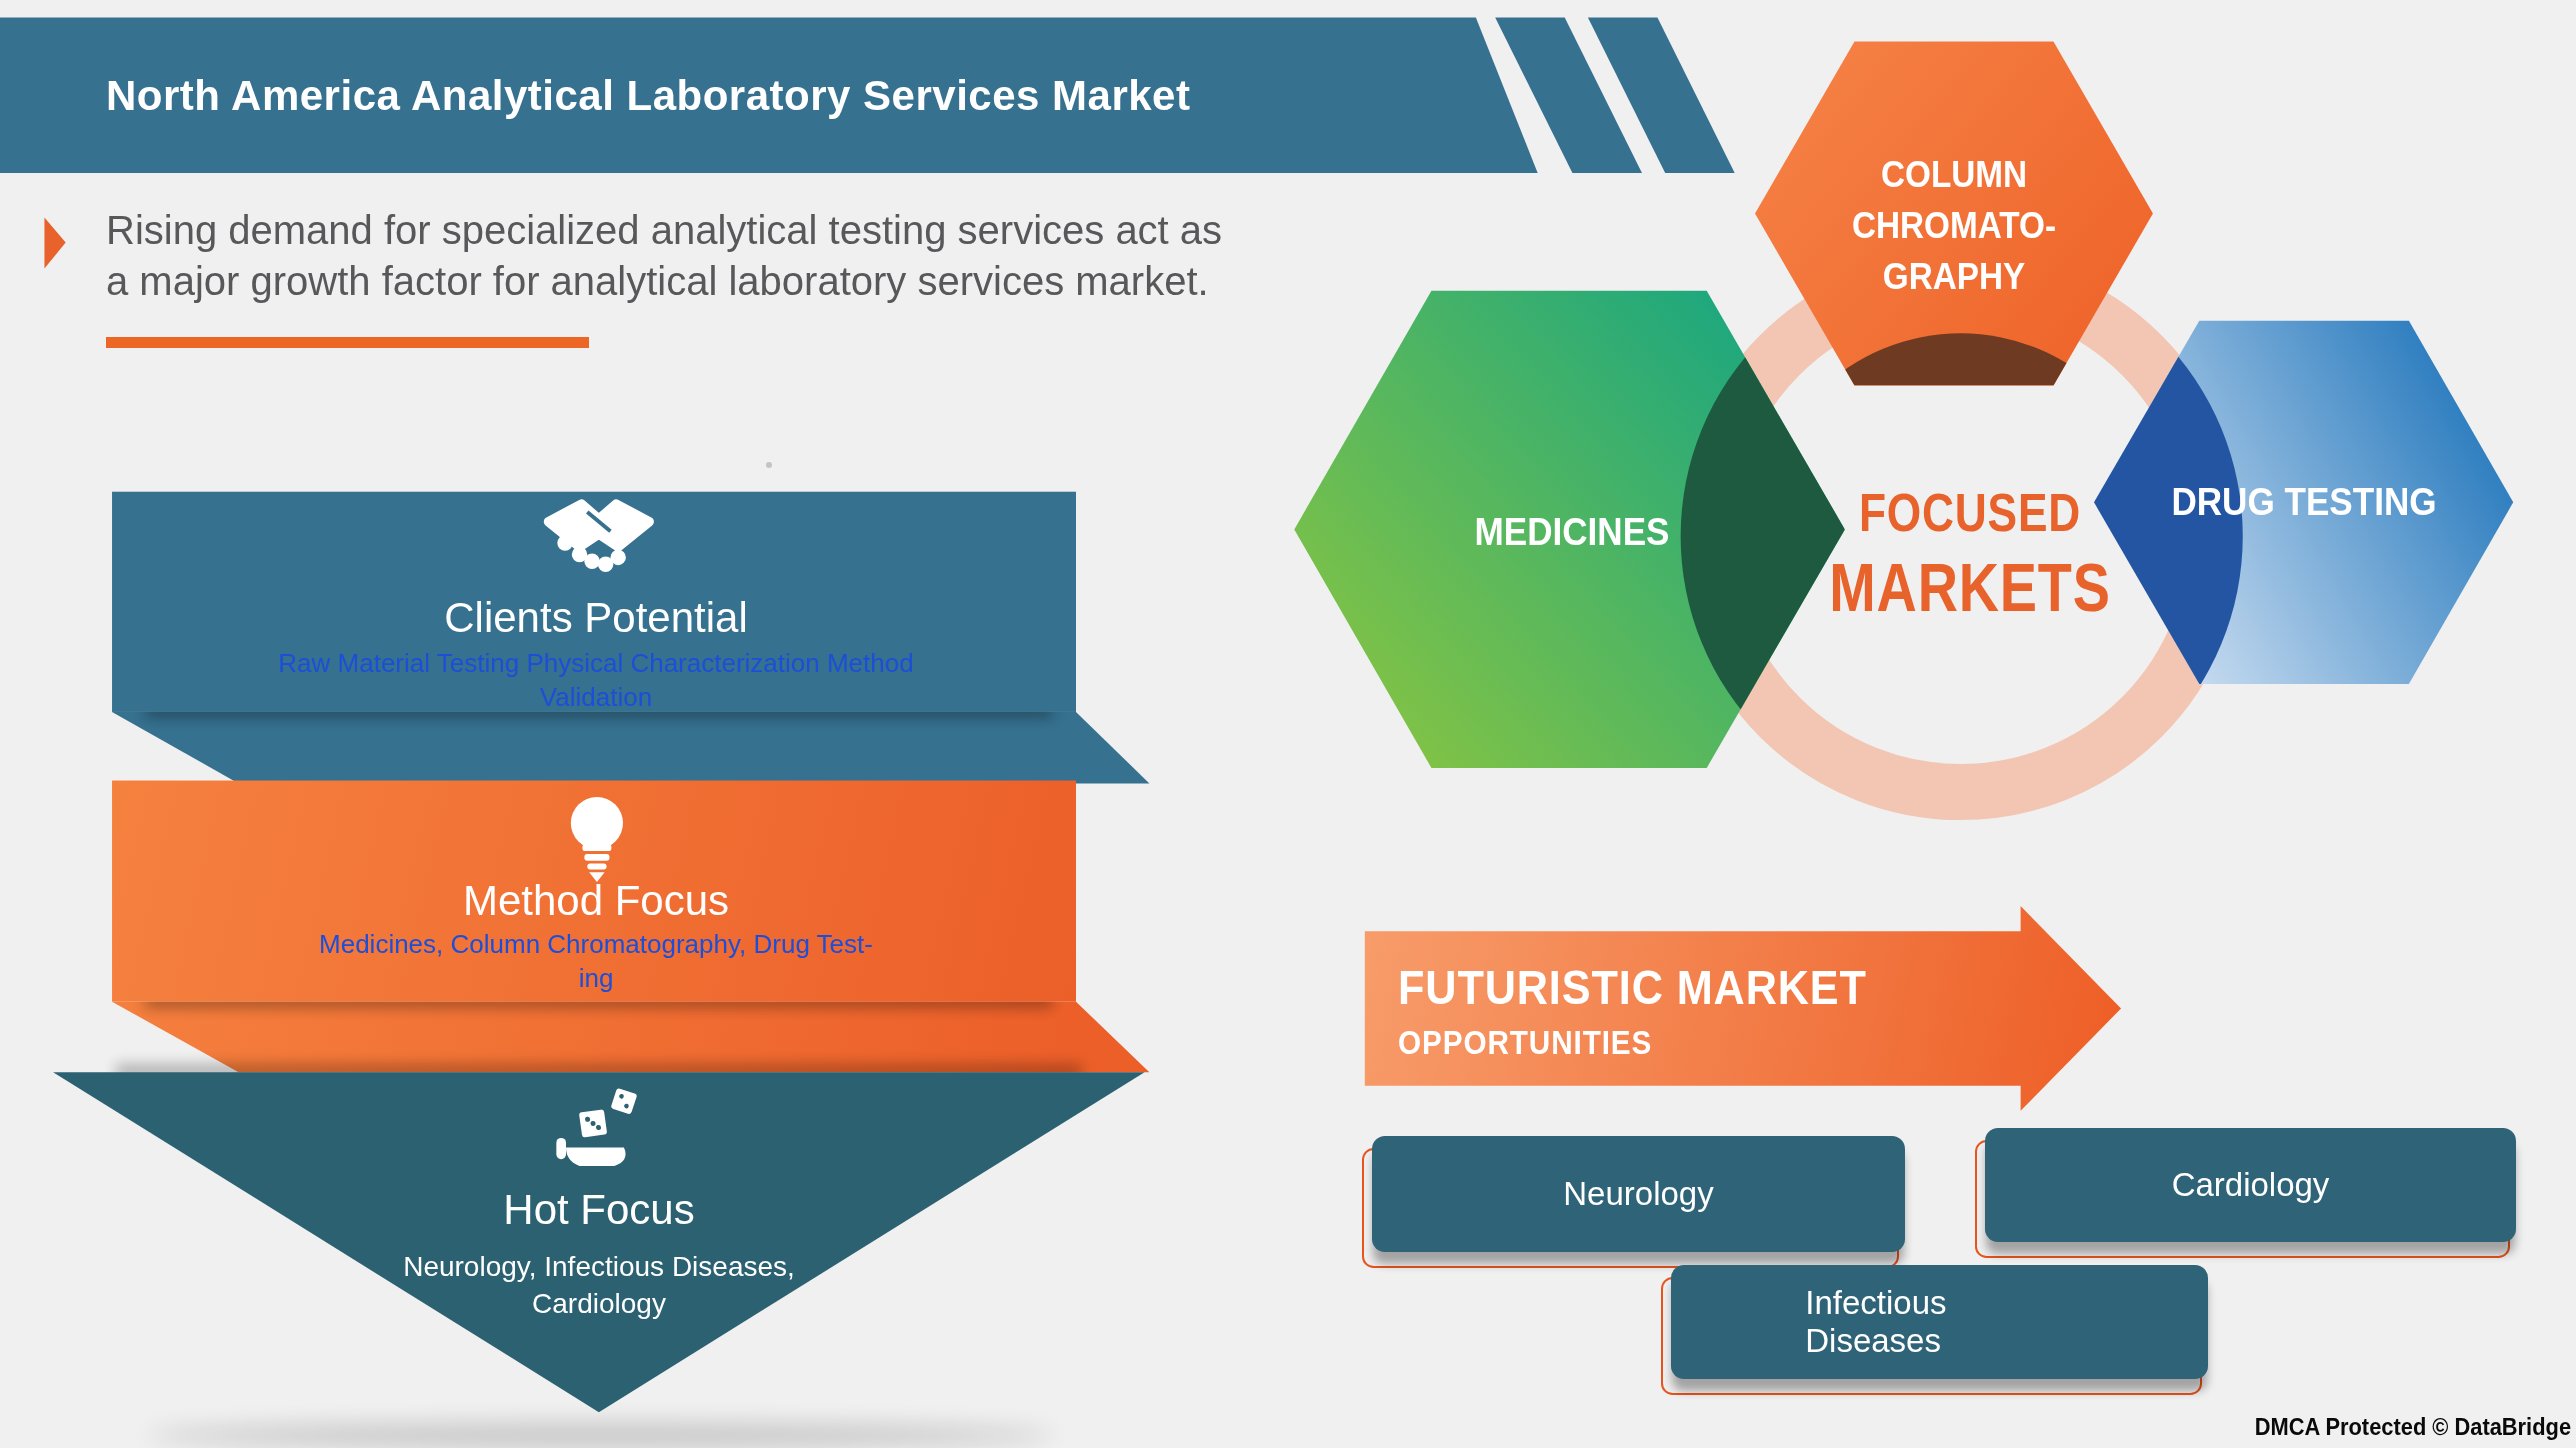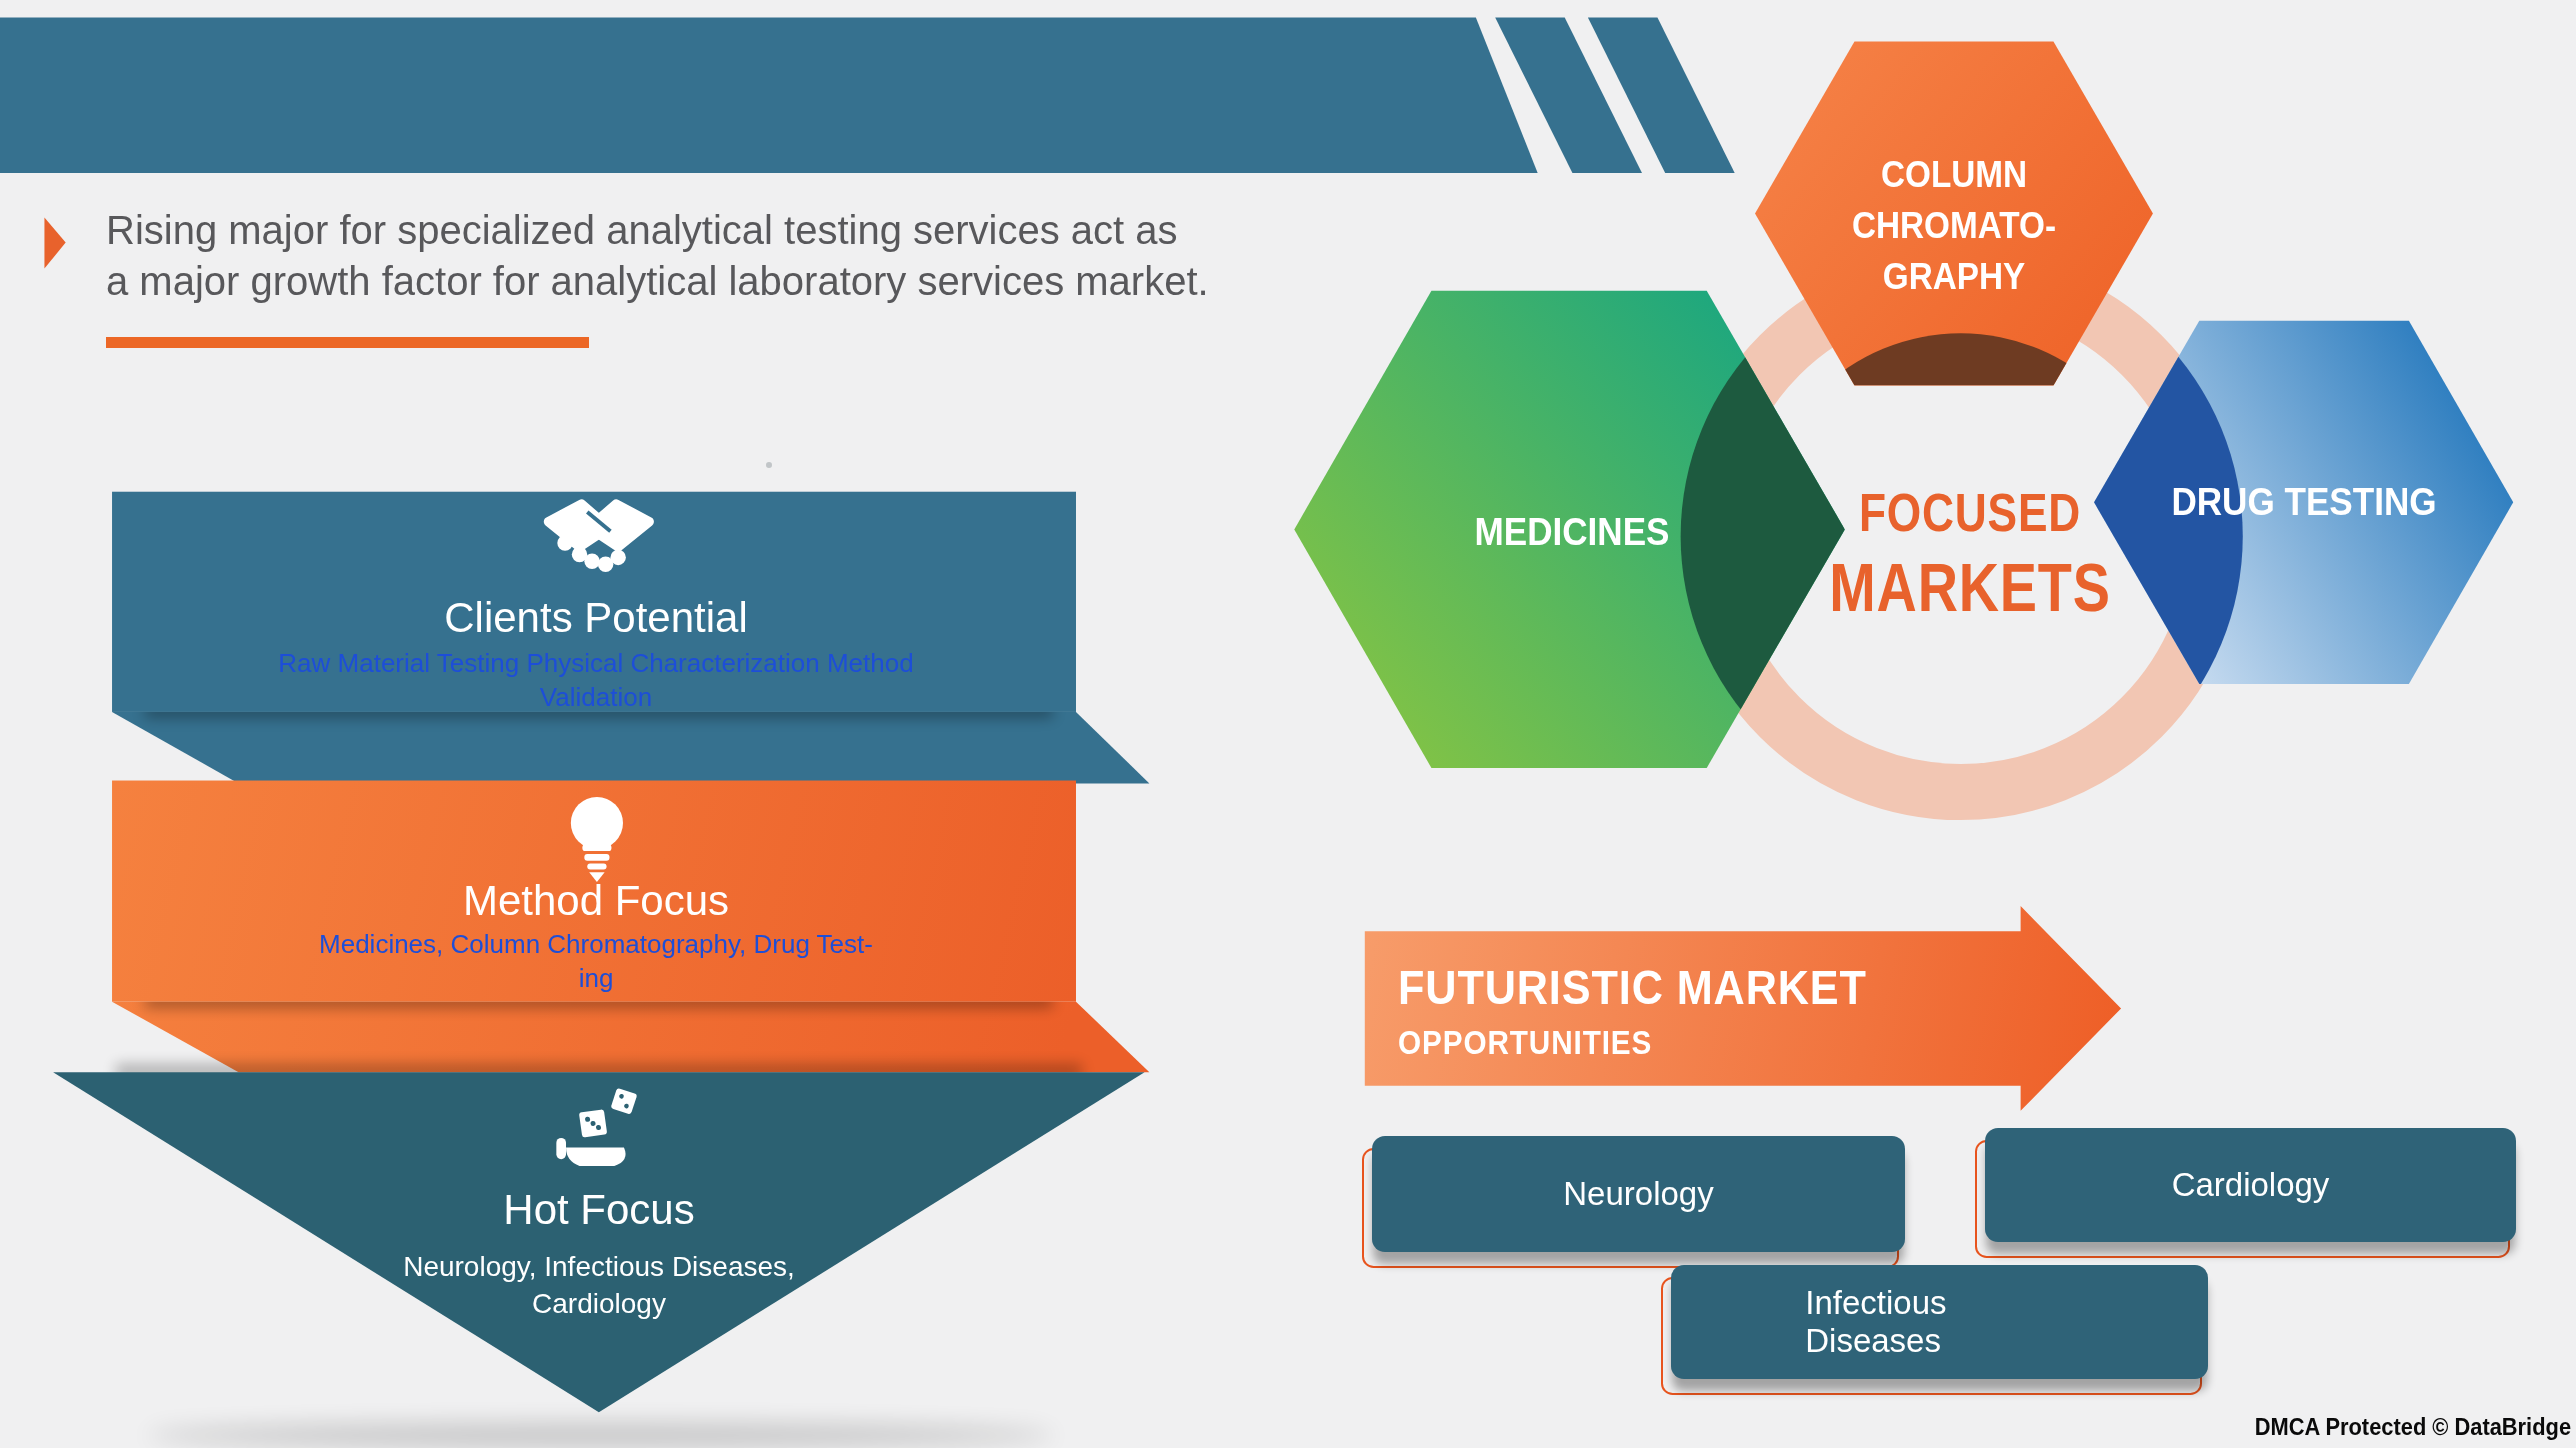--- a/index.html
+++ b/index.html
@@ -147,22 +147,23 @@
     </g>
 
     <g>
       <polygon points="1817,221 1920,43 2126,43 2229,221 2126,399 1920,399" fill="url(#gOrangeHex)"></polygon>
       <circle cx="2030" cy="555" r="210" fill="#6e3b22" clip-path="url(#clipHexOrange)"></circle>
     </g>
 
     <polygon points="1413,964 2092,964 2092,938 2196,1044 2092,1150 2092,1124 1413,1124" fill="url(#gArrow)"></polygon>
   </svg>
 
-
-  <div class="t l intro" style="left:106px;top:230px;">Rising major for specialized analytical testing services act as</div>
+  <div class="t l title" style="left:106px;top:96px;">North America Analytical Laboratory Services Market</div>
+
+  <div class="t l intro" style="left:106px;top:230px;">Rising demand for specialized analytical testing services act as</div>
   <div class="t l intro" style="left:106px;top:281px;">a major growth factor for analytical laboratory services market.</div>
 
   <div class="divider" style="left:106px;top:337px;width:483px;height:10.6px;"></div>
   <div class="dot" style="left:766px;top:462px;"></div>
 
   <div class="t c tier-h" style="left:596px;top:618px;">Clients Potential</div>
   <div class="t c tier-s" style="left:596px;top:663px;">Raw Material Testing Physical Characterization Method</div>
   <div class="t c tier-s" style="left:596px;top:697px;">Validation</div>
 
   <div class="t c tier-h" style="left:596px;top:901px;">Method Focus</div>

